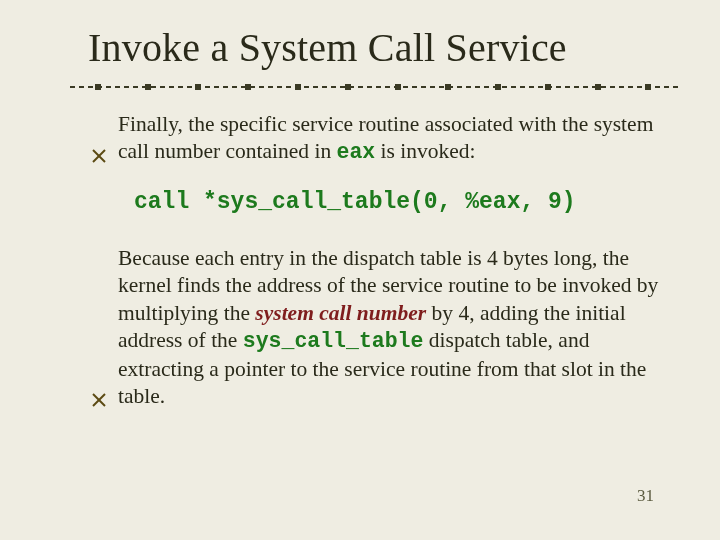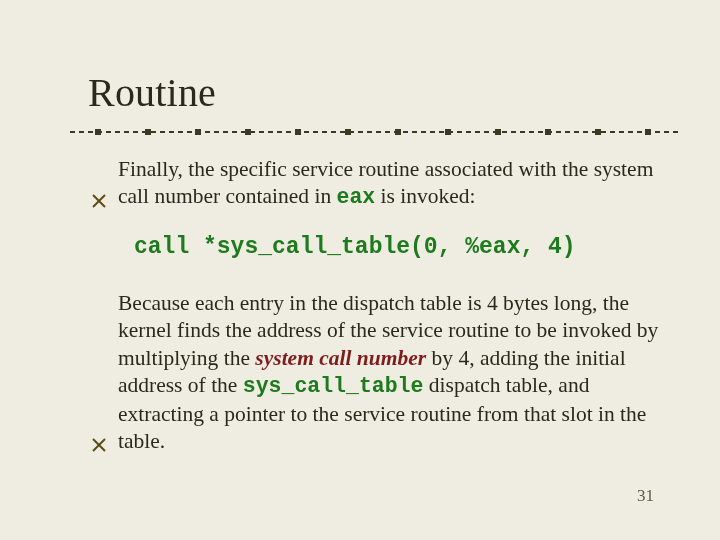--- a/index.html
+++ b/index.html
@@ -76,22 +76,21 @@
     color: #5b5b3f;
     font-family: "Times New Roman", Times, serif;
   }
 </style>
 </head>
 <body>
 
 <div class="slide">
 
   <h1 class="title">
-    <br>
-    <span>Routine</span>
+    <span>Invoke a System Call Service</span><br>
   </h1>
 
   <div class="divider">
     <svg width="610" height="12" viewBox="0 0 610 12">
       <line x1="0" y1="6" x2="610" y2="6" stroke="#3a3a24" stroke-width="2" stroke-dasharray="5 4"></line>
       <g fill="#3a3a24">
         <rect x="25" y="3" width="6" height="6"></rect>
         <rect x="75" y="3" width="6" height="6"></rect>
         <rect x="125" y="3" width="6" height="6"></rect>
         <rect x="175" y="3" width="6" height="6"></rect>
@@ -114,21 +113,21 @@
         <svg width="14" height="14" viewBox="0 0 14 14">
           <line x1="1" y1="1" x2="13" y2="13" stroke="#5b4a12" stroke-width="2"></line>
           <line x1="13" y1="1" x2="1" y2="13" stroke="#5b4a12" stroke-width="2"></line>
         </svg>
       </span>
       <span class="text">
         <span>Finally, the specific service routine associated with the system call number contained in </span><span class="code-inline">eax</span><span> is invoked:</span>
       </span>
     </div>
 
-    <div class="code-block">call *sys_call_table(0, %eax, 4)</div>
+    <div class="code-block">call *sys_call_table(0, %eax, 9)</div>
 
     <div class="bullet">
       <span class="mark">
         <svg width="14" height="14" viewBox="0 0 14 14">
           <line x1="1" y1="1" x2="13" y2="13" stroke="#5b4a12" stroke-width="2"></line>
           <line x1="13" y1="1" x2="1" y2="13" stroke="#5b4a12" stroke-width="2"></line>
         </svg>
       </span>
       <span class="text">
         <span>Because each entry in the dispatch table is 4 bytes long, the kernel finds the address of the service routine to be invoked by multiplying the </span><span class="em-term">system call number</span><span> by 4, adding the initial address of the </span><span class="code-inline">sys_call_table</span><span> dispatch table, and extracting a pointer to the service routine from that slot in the table.</span>

